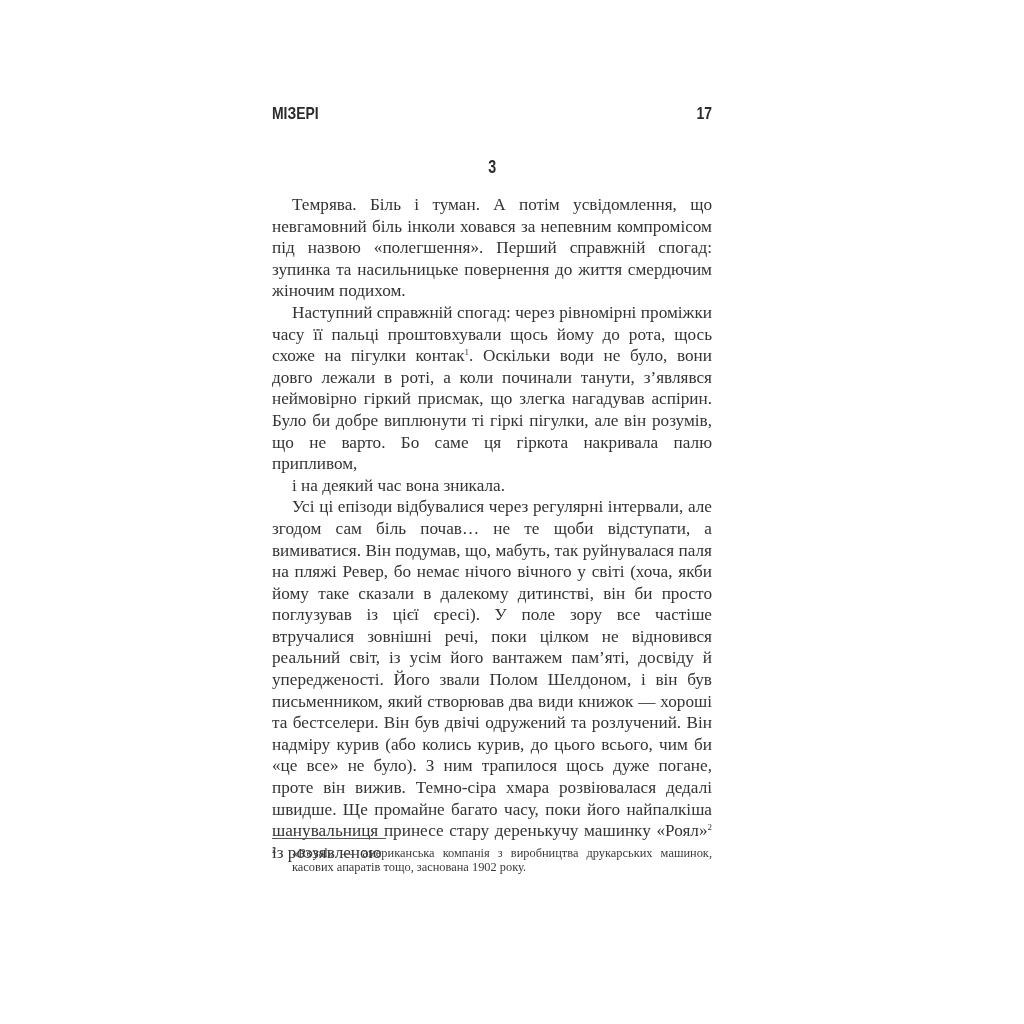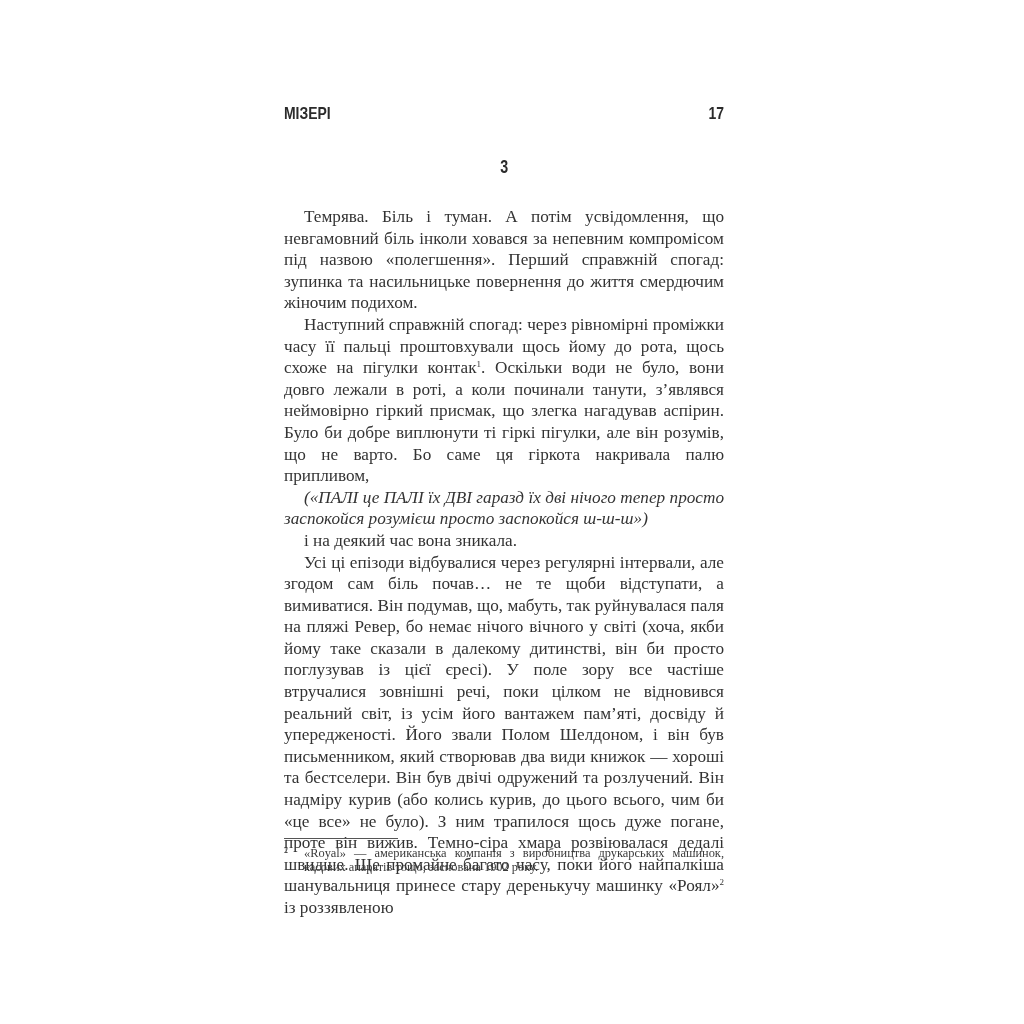--- a/index.html
+++ b/index.html
@@ -1,33 +1,33 @@
 <!DOCTYPE html>
 <html><head>
   <meta charset="utf-8">
   <style>
     html, body { margin: 0; padding: 0; background: #ffffff; }
     body { width: 1024px; height: 1024px; position: relative; overflow: hidden; }
-    .page { position: absolute; left: 284px; top: 0; width: 440px; height: 1024px; color: #2a2a2a; }
+    .page { position: absolute; left: 272px; top: 0; width: 440px; height: 1024px; color: #2a2a2a; }
     .running-head {
       position: absolute; top: 104px; left: 0; width: 440px; height: 22px;
       font-family: "Liberation Sans", sans-serif; font-weight: bold; font-size: 17px;
       letter-spacing: 0px; color: #2b2b2b;
     }
     .running-head .title { position: absolute; left: 0; top: 0; transform: scaleX(0.82); transform-origin: left top; }
     .running-head .folio { position: absolute; right: 0; top: 0; transform: scaleX(0.82); transform-origin: right top; }
     .chapter-num {
       position: absolute; top: 156px; left: 0; width: 440px; text-align: center;
       font-family: "Liberation Sans", sans-serif; font-weight: bold; font-size: 19px; color: #2b2b2b;
     }
     .chapter-num span { display: inline-block; transform: scaleX(0.75); }
     .body-text {
       position: absolute; top: 194px; left: 0; width: 440px;
       font-family: "Liberation Serif", serif; font-size: 17.2px; line-height: 21.6px;
-      color: #333333; text-align: justify; hyphens: manual; margin-top: 12px;
+      color: #333333; text-align: justify; hyphens: manual;
     }
     .body-text p { margin: 0; text-indent: 20px; }
     .body-text p.italic { font-style: italic; }
     sup { font-size: 9px; line-height: 0; vertical-align: 6px; }
     .fn-rule { position: absolute; top: 838px; left: 0; width: 114px; height: 1px; background: #555; }
     .footnotes {
       position: absolute; top: 846px; left: 0; width: 440px;
       font-family: "Liberation Serif", serif; font-size: 12.4px; line-height: 14.4px; color: #3a3a3a;
     }
     .fn { position: relative; padding-left: 20px; text-align: justify; }
@@ -47,23 +47,20 @@
     <span>3</span>
   </div>
 
   <div class="body-text">
     <p>
       <span>Темрява. Біль і туман. А потім усвідомлення, що невгамовний біль інколи ховався за непевним компромісом під назвою «полегшення». Перший справжній спогад: зупинка та насильницьке повернення до життя смердючим жіночим подихом.</span>
     </p>
     <p>
       <span>Наступний справжній спогад: через рівномірні проміжки часу її пальці проштовхували щось йому до рота, щось схоже на пігулки контак</span><sup>1</sup><span>. Оскільки води не було, вони довго лежали в роті, а коли починали танути, з’являвся неймовірно гіркий присмак, що злегка нагадував аспірин. Було би добре виплюнути ті гіркі пігулки, але він розумів, що не варто. Бо саме ця гіркота накривала палю припливом,</span>
     </p>
-    <p class="italic">
-      <span>(«ПАЛІ це ПАЛІ їх ДВІ гаразд їх дві нічого тепер просто заспокойся розумієш просто заспокойся ш-ш-ш»)</span>
-    </p>
     <p>
       <span>і на деякий час вона зникала.</span>
     </p>
     <p>
       <span>Усі ці епізоди відбувалися через регулярні інтервали, але згодом сам біль почав… не те щоби відступати, а вимиватися. Він подумав, що, мабуть, так руйнувалася паля на пляжі Ревер, бо немає нічого вічного у світі (хоча, якби йому таке сказали в далекому дитинстві, він би просто поглузував із цієї єресі). У поле зору все частіше втручалися зовнішні речі, поки цілком не відновився реальний світ, із усім його вантажем пам’яті, досвіду й упередженості. Його звали Полом Шелдоном, і він був письменником, який створював два види книжок — хороші та бестселери. Він був двічі одружений та розлучений. Він надміру курив (або колись курив, до цього всього, чим би «це все» не було). З ним трапилося щось дуже погане, проте він вижив. Темно-сіра хмара розвіювалася дедалі швидше. Ще промайне багато часу, поки його найпалкіша шанувальниця принесе стару деренькучу машинку «Роял»</span><sup>2</sup><span> із роззявленою</span>
     </p>
   </div>
 
   <div class="fn-rule"></div>
 

